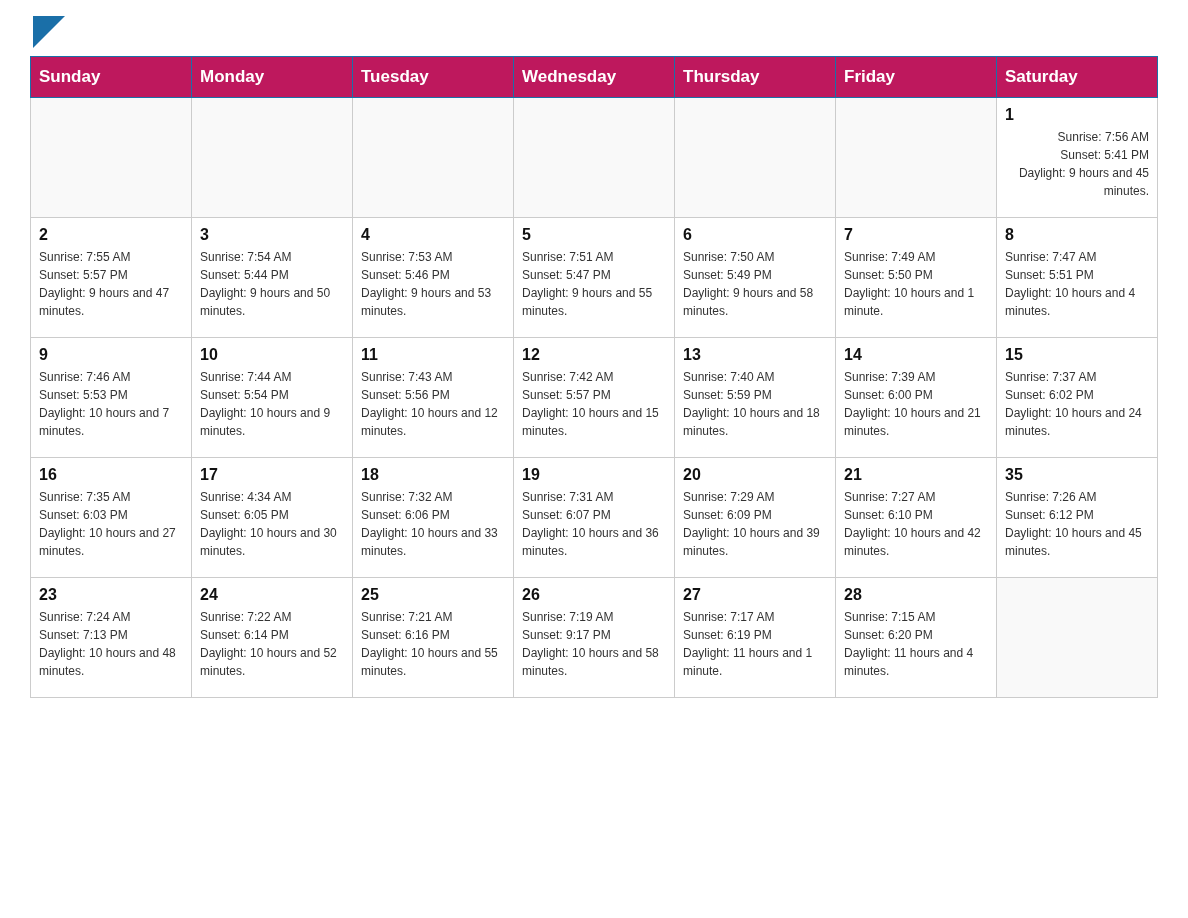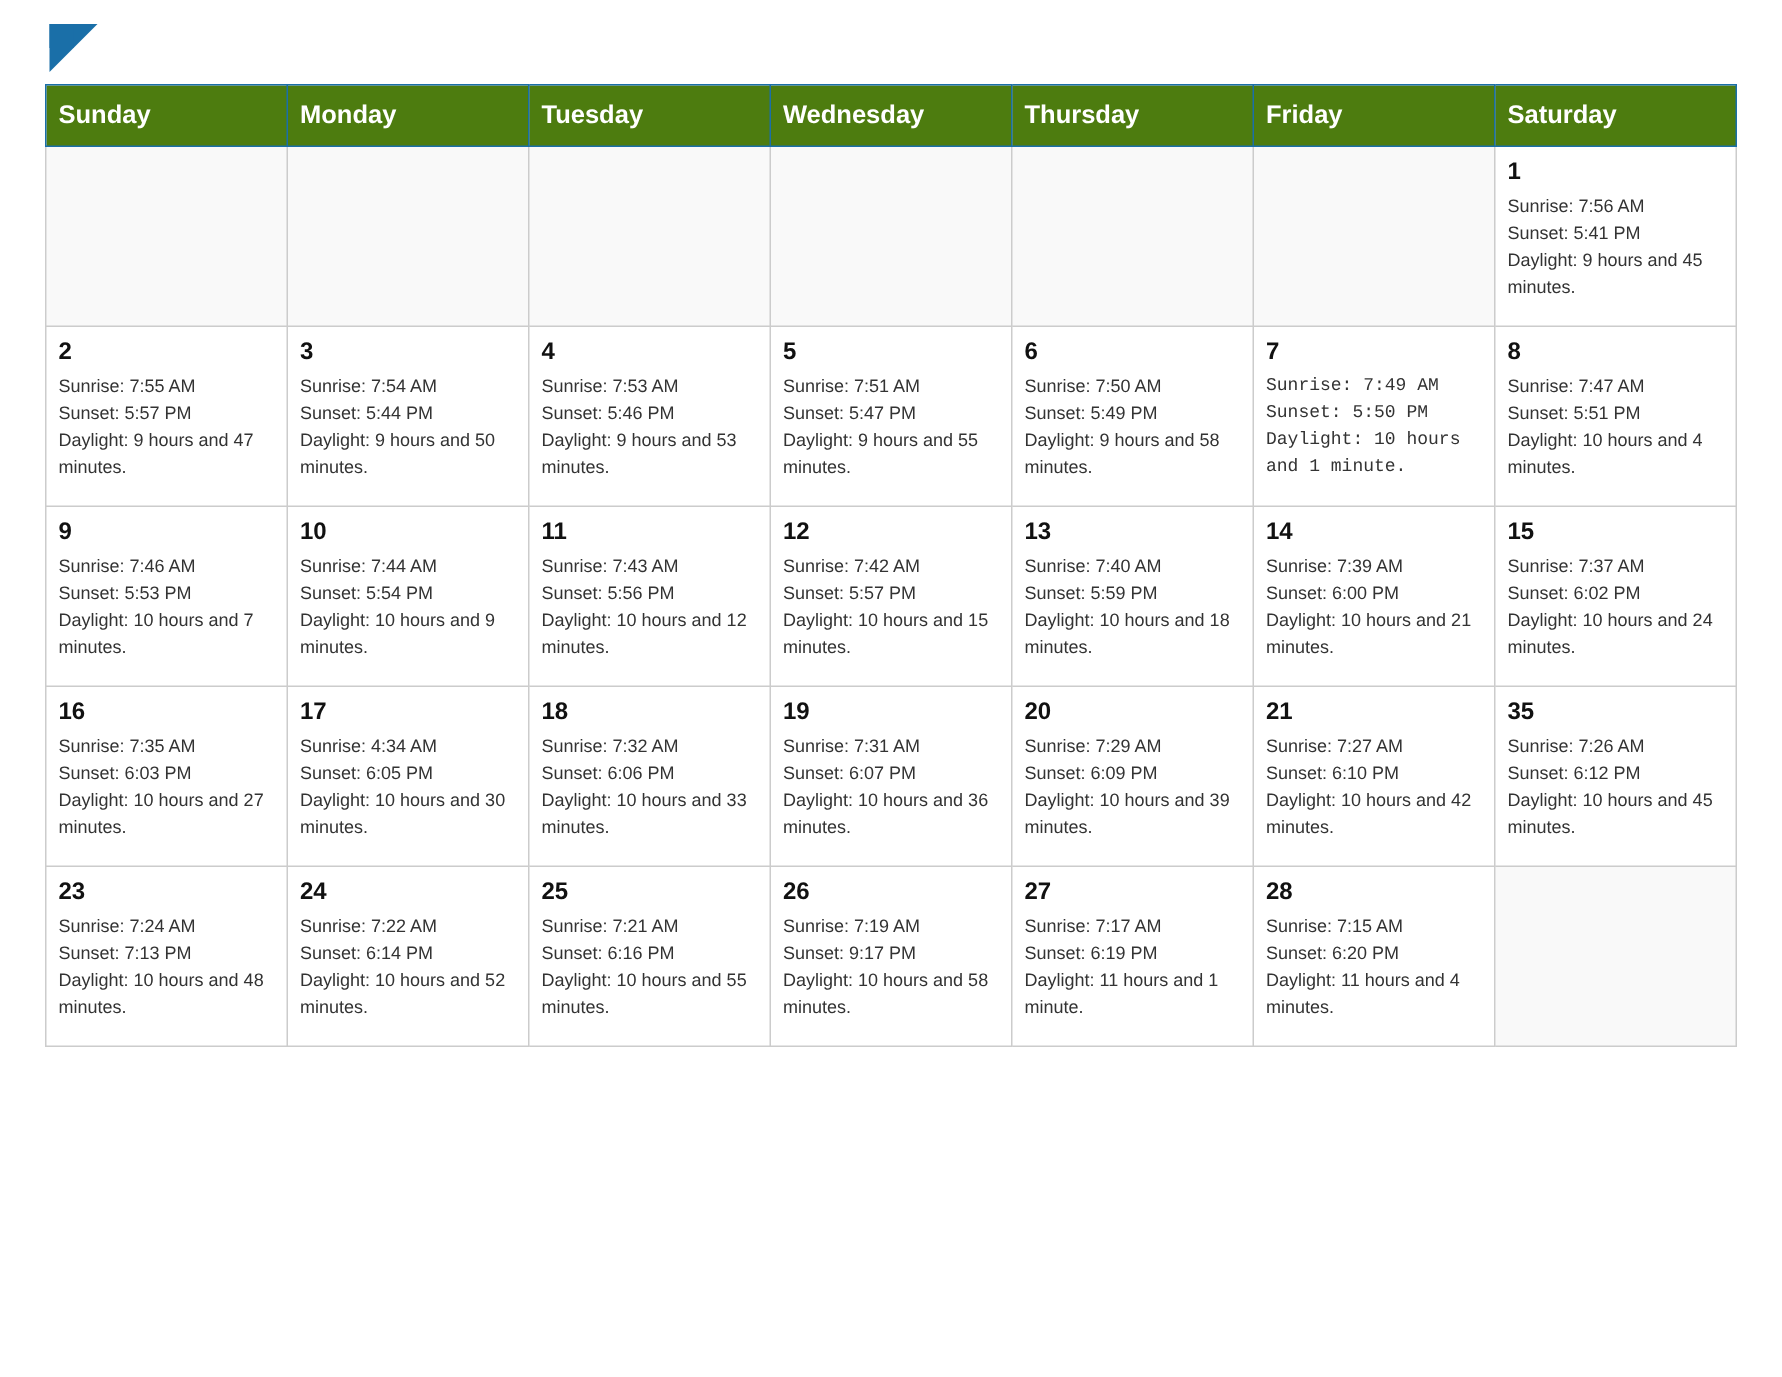--- a/index.html
+++ b/index.html
@@ -30,21 +30,21 @@
       font-weight: normal;
       color: #333;
       margin-top: 4px;
     }
     .calendar {
       width: 100%;
       border-collapse: collapse;
       margin-top: 10px;
     }
     .calendar thead tr th {
-      background-color: #4d7c0f;
+      background-color: #be185d;
       color: #fff;
       font-size: 17px;
       font-weight: bold;
       padding: 10px 8px;
       text-align: left;
       border: 1px solid #1a6fa8;
     }
     .calendar tbody tr td {
       vertical-align: top;
       padding: 8px 8px 10px 8px;
@@ -134,21 +134,21 @@
   <tbody id="calendar-body">
   <tr>
         <td class="empty"></td>
         <td class="empty"></td>
         <td class="empty"></td>
         <td class="empty"></td>
         <td class="empty"></td>
         <td class="empty"></td>
         <td>
           <span class="day-number">1</span>
-          <div class="day-info" style="white-space: pre-line;">Sunrise: 7:56 AM
+          <div class="day-info" style="white-space: pre-line; text-align: right;">Sunrise: 7:56 AM
 Sunset: 5:41 PM
 Daylight: 9 hours and 45 minutes.</div>
         </td>
       </tr>
       <tr>
         <td>
           <span class="day-number">2</span>
           <div class="day-info" style="white-space: pre-line;">Sunrise: 7:55 AM
 Sunset: 5:57 PM
 Daylight: 9 hours and 47 minutes.</div>
@@ -172,21 +172,21 @@
 Daylight: 9 hours and 55 minutes.</div>
         </td>
         <td>
           <span class="day-number">6</span>
           <div class="day-info" style="white-space: pre-line;">Sunrise: 7:50 AM
 Sunset: 5:49 PM
 Daylight: 9 hours and 58 minutes.</div>
         </td>
         <td>
           <span class="day-number">7</span>
-          <div class="day-info" style="white-space: pre-line; font-family: Liberation Mono, monospace;">Sunrise: 7:49 AM
+          <div class="day-info" style="white-space: pre-line;">Sunrise: 7:49 AM
 Sunset: 5:50 PM
 Daylight: 10 hours and 1 minute.</div>
         </td>
         <td>
           <span class="day-number">8</span>
           <div class="day-info" style="white-space: pre-line;">Sunrise: 7:47 AM
 Sunset: 5:51 PM
 Daylight: 10 hours and 4 minutes.</div>
         </td>
       </tr>

